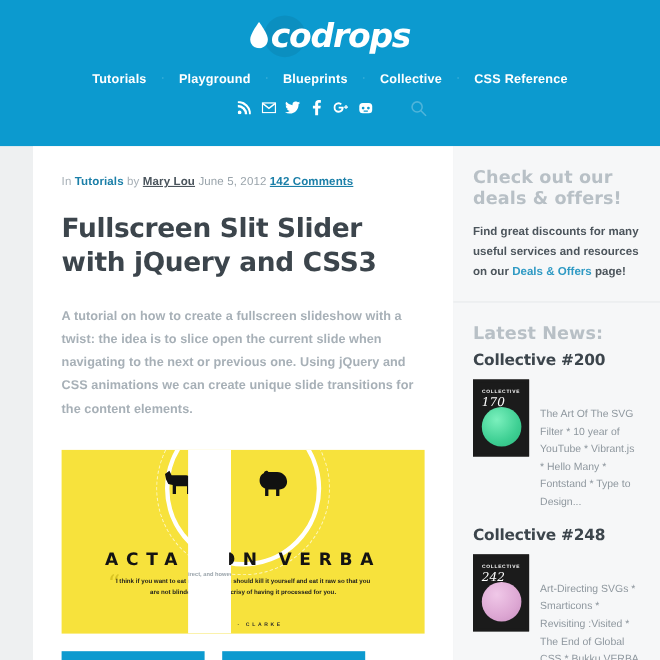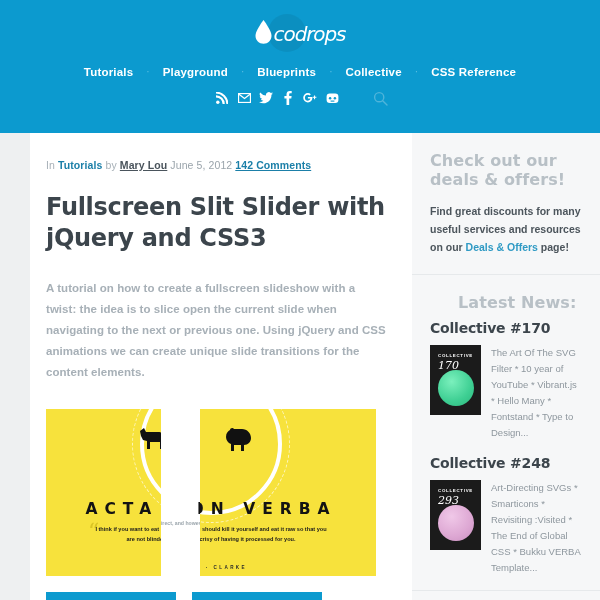--- a/index.html
+++ b/index.html
@@ -34,22 +34,22 @@
     top:1px;
     width:38px; height:38px;
     border-radius:50%;
     background:rgba(0,0,0,0.07);
   }
   .logo-drop { position:relative; z-index:2; margin-right:2px; }
   .logo-text {
     position:relative; z-index:2;
     color:#ffffff;
     font-family:"DejaVu Sans", sans-serif;
-    font-size:20px;
-    font-weight:normal;
+    font-size:30px;
+    font-weight:bold;
     letter-spacing:-1.1px;
     font-style:italic;
     line-height:40px;
   }
 
   .main-nav {
     margin-top:11px;
     display:flex;
     align-items:center;
     gap:0px;
@@ -91,21 +91,21 @@
   .page {
     position:relative;
     display:flex;
     height:467px;
     background:#eef0f1;
   }
   .content-card {
     margin-left:30px;
     width:382px;
     background:#ffffff;
-    padding:26px 26px 0 16px;
+    padding:26px 26px 0 26px;
     overflow:hidden;
   }
   .sidebar {
     width:188px;
     background:#f6f7f8;
     padding:0;
     overflow:hidden;
   }
 
   
@@ -342,20 +342,21 @@
     position:absolute;
     left:50%; bottom:6px;
     transform:translateX(-50%);
     width:36px; height:36px;
     border-radius:50%;
   }
   .collective-desc {
     font-size:9.5px;
     line-height:16px;
     color:#8e979e;
+    margin-top:24px;
   }
 </style>
 </head>
 <body>
 
 <div class="site-header">
 
   <div class="logo-wrap">
     <div class="logo-circle"></div>
     <span class="logo-drop">
@@ -483,41 +484,41 @@
   <aside class="sidebar">
 
     <div class="sb-block">
       <div class="sb-kicker">Check out our deals &amp; offers!</div>
       <div class="sb-deal-text"><span>Find great discounts for many useful services and resources on our </span><a href="#">Deals &amp; Offers</a><span> page!</span></div>
     </div>
 
     <div class="sb-divider"></div>
 
     <div class="sb-block" style="padding-bottom:8px;">
-      <div class="sb-kicker" style="margin-bottom:0;margin-left:28px;">Latest News:</div>
+      <div class="sb-kicker" style="margin-bottom:0;">Latest News:</div>
     </div>
 
     <div class="collective-item">
-      <div class="collective-title">Collective #170</div>
+      <div class="collective-title">Collective #200</div>
       <div class="collective-row">
         <div class="coll-thumb">
           <div class="coll-thumb-label">COLLECTIVE</div>
           <div class="coll-thumb-num">170</div>
           <div class="coll-sphere" style="background:radial-gradient(circle at 38% 32%, #7bf0bd, #3ecf93 60%, #2bb67c 100%);"></div>
         </div>
         <div class="collective-desc">The Art Of The SVG Filter * 10 year of YouTube * Vibrant.js * Hello Many * Fontstand * Type to Design...</div>
       </div>
     </div>
 
     <div class="collective-item">
       <div class="collective-title">Collective #248</div>
       <div class="collective-row">
         <div class="coll-thumb">
           <div class="coll-thumb-label">COLLECTIVE</div>
-          <div class="coll-thumb-num">293</div>
+          <div class="coll-thumb-num">242</div>
           <div class="coll-sphere" style="background:radial-gradient(circle at 38% 32%, #f0c8e8, #dda7d3 60%, #c98fc0 100%);"></div>
         </div>
         <div class="collective-desc">Art-Directing SVGs * Smarticons * Revisiting :Visited * The End of Global CSS * Bukku VERBA Template...</div>
       </div>
     </div>
 
     <div class="sb-divider"></div>
 
     <div class="sb-block" style="padding-bottom:10px;">
       <div class="sb-kicker" style="margin-bottom:0;">Hot on Latest:</div>

